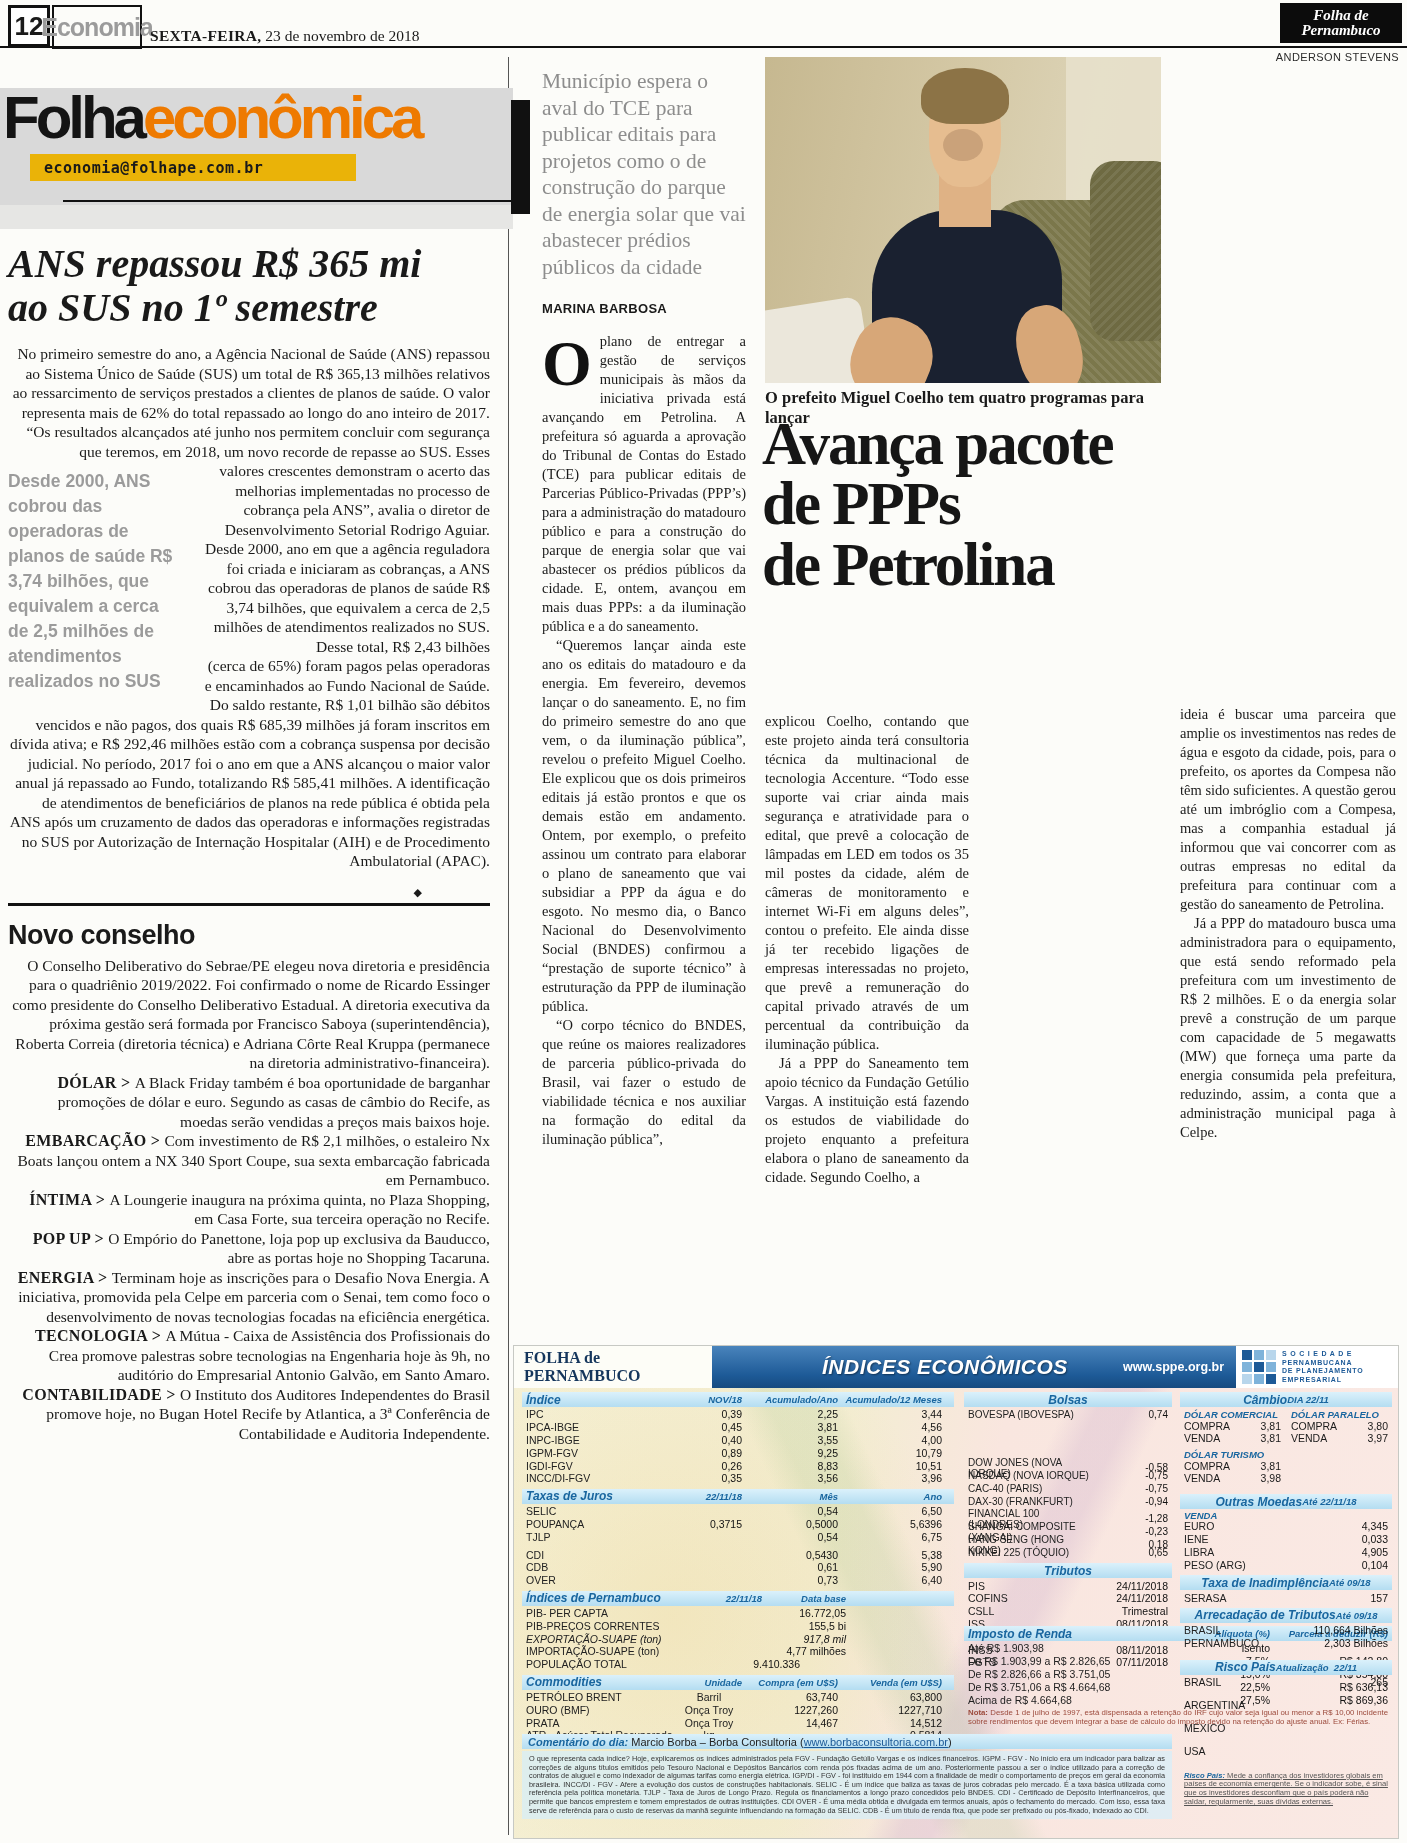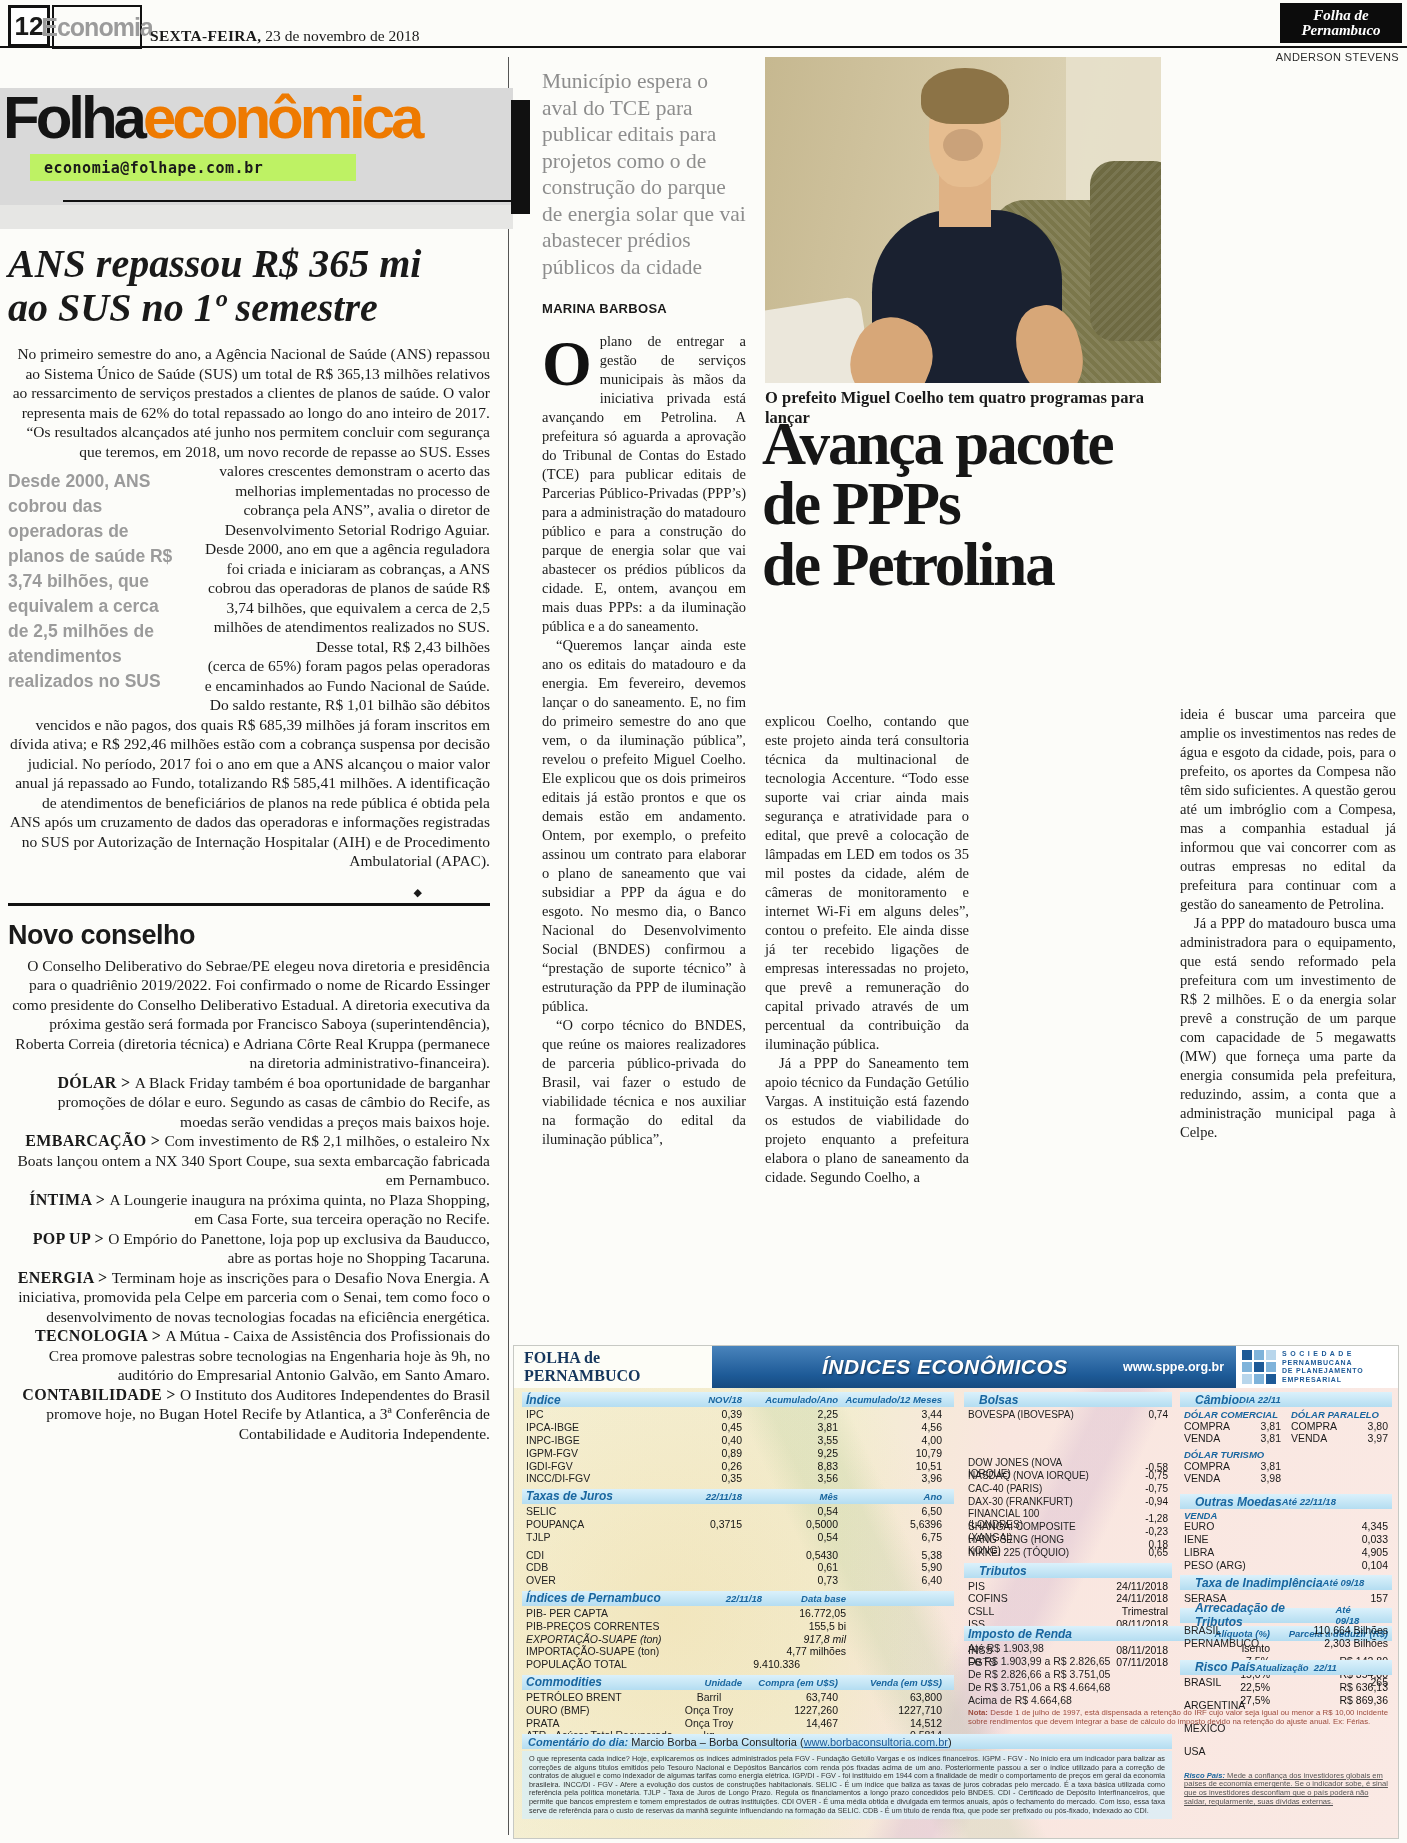--- a/index.html
+++ b/index.html
@@ -19,21 +19,21 @@
           font-style:italic;text-align:center;line-height:1;}
   .credit{position:absolute;right:8px;top:51px;font:11px "Liberation Sans",sans-serif;color:#2b2b2b;letter-spacing:.4px;}
   
   .vrule{position:absolute;left:508px;top:57px;width:1px;height:1778px;background:#555;}
   
   .fe-block{position:absolute;left:0;top:88px;width:513px;height:117px;background:#d9d9d9;}
   .fe-logo{padding:0 0 0 3px;font-family:"Liberation Sans",sans-serif;font-weight:bold;font-size:60px;
            letter-spacing:-4px;line-height:1.0;white-space:nowrap;}
   .fe-black{color:#141414;}
   .fe-orange{color:#ee7a00;}
-  .fe-email{position:absolute;left:30px;top:66px;width:312px;height:27px;background:#bef264;
+  .fe-email{position:absolute;left:30px;top:66px;width:312px;height:27px;background:#eab308;
             display:flex;align-items:center;padding-left:14px;
             font:bold 15px "DejaVu Sans Mono",monospace;letter-spacing:.5px;}
   .fe-underline{position:absolute;left:63px;top:112px;width:450px;height:2px;background:#111;}
   .fe-gray2{position:absolute;left:0;top:205px;width:513px;height:24px;background:#e6e6e4;}
   .fe-bar{position:absolute;left:511px;top:100px;width:19px;height:114px;background:#111;}
   
   .ans{position:absolute;left:8px;top:242px;width:482px;}
   .ans-h1{font-style:italic;font-size:40px;line-height:1.1;white-space:pre-line;margin:0 0 14px;}
   .ans p{margin:0;font-size:15.5px;line-height:19.5px;text-align:right;}
   .pull{float:left;width:176px;margin:8px 16px 4px 0;font:bold 17.5px/25px "Liberation Sans",sans-serif;color:#9b9b9b;}
@@ -90,22 +90,22 @@
         color:#19669f;font-weight:bold;font-style:italic;font-size:12px;height:15px;padding:0 4px;margin-bottom:1px;}
   .band .bc{font-size:9.5px;text-align:right;font-weight:bold;}
   .g4{grid-template-columns:150px 66px 96px 104px;}
   .g2{grid-template-columns:1fr 78px;}
   .g3{grid-template-columns:1fr 92px 118px;}
   .r{display:grid;align-items:center;font-size:10.5px;color:#222;height:12.8px;padding:0 4px;}
   .r .v{text-align:right;color:#111;}
   .r .u{text-align:center;}
   .gap{height:5px;}
   .sect{margin-bottom:4px;}
-  .bandflex{display:flex;justify-content:flex-start;align-items:center;background:linear-gradient(180deg,#dbf1fb,#b4ddf1);
-        color:#19669f;font-weight:bold;font-style:italic;font-size:12px;height:15px;padding:0 15px;margin-bottom:1px;}
+  .bandflex{display:flex;justify-content:center;align-items:center;background:linear-gradient(180deg,#dbf1fb,#b4ddf1);
+        color:#19669f;font-weight:bold;font-style:italic;font-size:12px;height:15px;padding:0 4px;margin-bottom:1px;}
   .bandflex .bc{font-size:9.5px;}
   .cambio-grid{display:grid;grid-template-columns:1fr 1fr;column-gap:10px;padding:1px 4px;}
   .dname{font-weight:bold;font-style:italic;font-size:9.5px;color:#19669f;height:11px;}
   .drow{display:flex;justify-content:space-between;font-size:10.5px;height:12px;}
   .dblock{margin-bottom:5px;}
   .sublabel{font-weight:bold;font-style:italic;font-size:9.5px;color:#19669f;padding:0 4px;height:10px;}
   .ir{position:absolute;left:450px;top:280px;width:428px;z-index:2;}
   .ir-note{font-size:7.8px;line-height:9px;color:#9c4a3c;padding:2px 4px 0;text-align:justify;}
   .risco-row{display:flex;justify-content:space-between;font-size:10.5px;height:23px;padding:0 4px;align-items:flex-start;}
   .risco-note{font-size:7.6px;line-height:8.8px;color:#555;padding:4px 4px 0;text-decoration:underline;}

